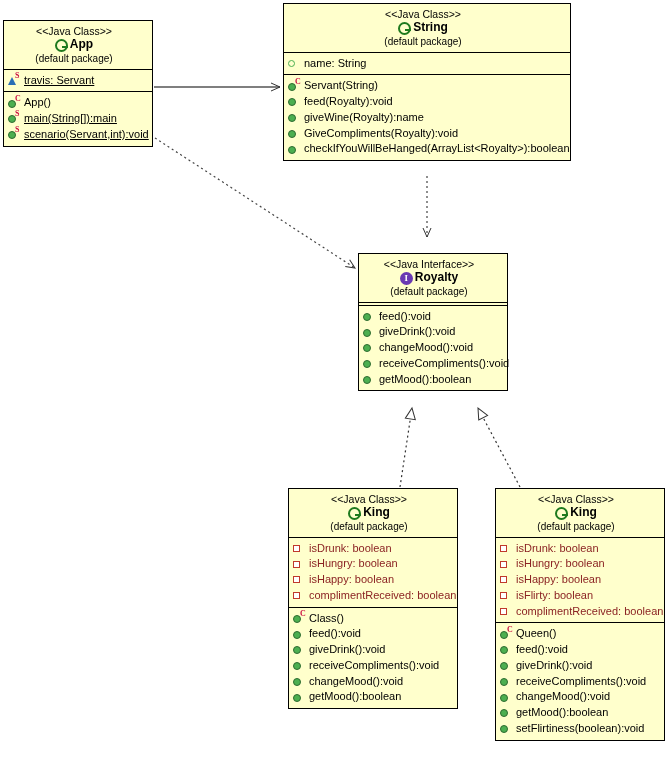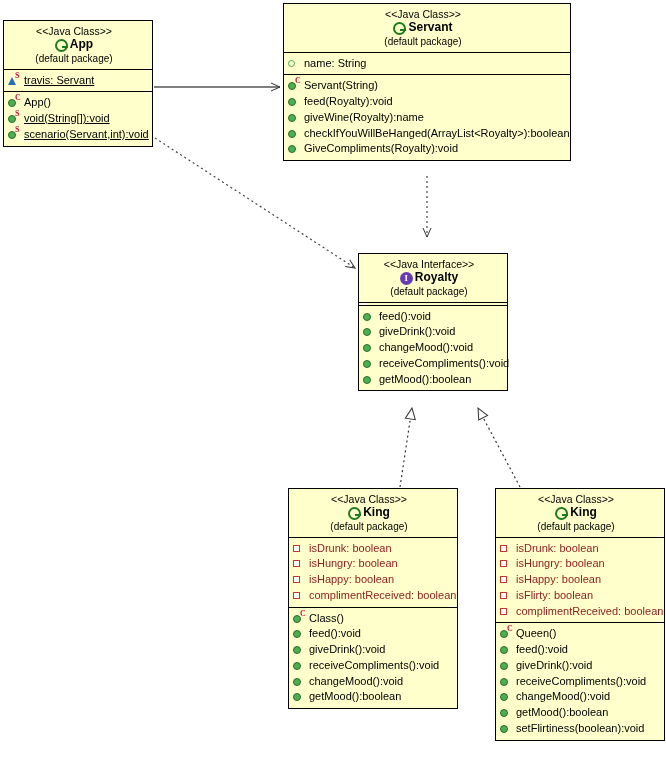--- a/index.html
+++ b/index.html
@@ -30,21 +30,21 @@
   .typename{font-size:12px;font-weight:bold;color:#000;vertical-align:middle;}
   .package{font-size:10px;color:#000;display:block;}
 
   .compartment{
     padding:3px 0 3px 0;
     border-bottom:1px solid #000000;
   }
   .compartment.last{border-bottom:none;}
 
   .member{
-    display:flex;align-items:flex-start;
+    display:flex;align-items:center;
     padding:1px 4px 1px 4px;
     white-space:nowrap;
     line-height:1.25;
     font-size:11px;
   }
   .member .mtext{display:inline-block;}
   .member.underline .mtext{text-decoration:underline;}
   .mem-private{color:#8b2323;}
   .mem-normal{color:#000;}
 
@@ -158,36 +158,36 @@
             <span class="glyph ic-method"></span>
             <span class="badge">C</span>
           </span>
           <span class="mtext mem-normal">App()</span>
         </div>
         <div class="member underline">
           <span class="micon">
             <span class="glyph ic-method"></span>
             <span class="badge">S</span>
           </span>
-          <span class="mtext mem-normal">void(String[]):void</span>
+          <span class="mtext mem-normal">main(String[]):main</span>
         </div>
         <div class="member underline">
           <span class="micon">
             <span class="glyph ic-method"></span>
             <span class="badge">S</span>
           </span>
           <span class="mtext mem-normal">scenario(Servant,int):void</span>
         </div>
       </div>
   </div>
 
   <div class="uml-box" id="box-servant" style="left:283px;top:3px;width:288px;">
     <div class="uml-header">
       <span class="stereotype">&lt;&lt;Java Class&gt;&gt;</span>
-      <span class="typeline"><span class="ticon ticon-class"></span><span class="typename">Servant</span></span>
+      <span class="typeline"><span class="ticon ticon-class"></span><span class="typename">String</span></span>
       <span class="package">(default package)</span>
     </div>
     <div class="compartment">
         <div class="member">
           <span class="micon">
             <span class="glyph ic-field-pub"></span>
           </span>
           <span class="mtext mem-normal">name: String</span>
         </div>
       </div>
@@ -208,27 +208,27 @@
         <div class="member">
           <span class="micon">
             <span class="glyph ic-method"></span>
           </span>
           <span class="mtext mem-normal">giveWine(Royalty):name</span>
         </div>
         <div class="member">
           <span class="micon">
             <span class="glyph ic-method"></span>
           </span>
+          <span class="mtext mem-normal">GiveCompliments(Royalty):void</span>
+        </div>
+        <div class="member">
+          <span class="micon">
+            <span class="glyph ic-method"></span>
+          </span>
           <span class="mtext mem-normal">checkIfYouWillBeHanged(ArrayList&lt;Royalty&gt;):boolean</span>
-        </div>
-        <div class="member">
-          <span class="micon">
-            <span class="glyph ic-method"></span>
-          </span>
-          <span class="mtext mem-normal">GiveCompliments(Royalty):void</span>
         </div>
       </div>
   </div>
 
   <div class="uml-box" id="box-royalty" style="left:358px;top:253px;width:150px;">
     <div class="uml-header">
       <span class="stereotype">&lt;&lt;Java Interface&gt;&gt;</span>
       <span class="typeline"><span class="ticon ticon-iface">I</span><span class="typename">Royalty</span></span>
       <span class="package">(default package)</span>
     </div>

